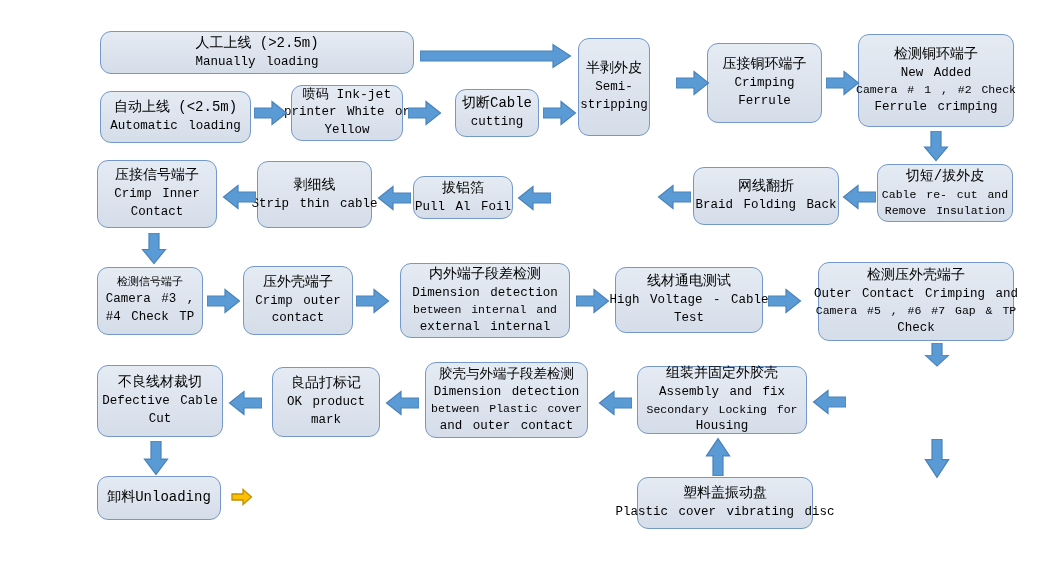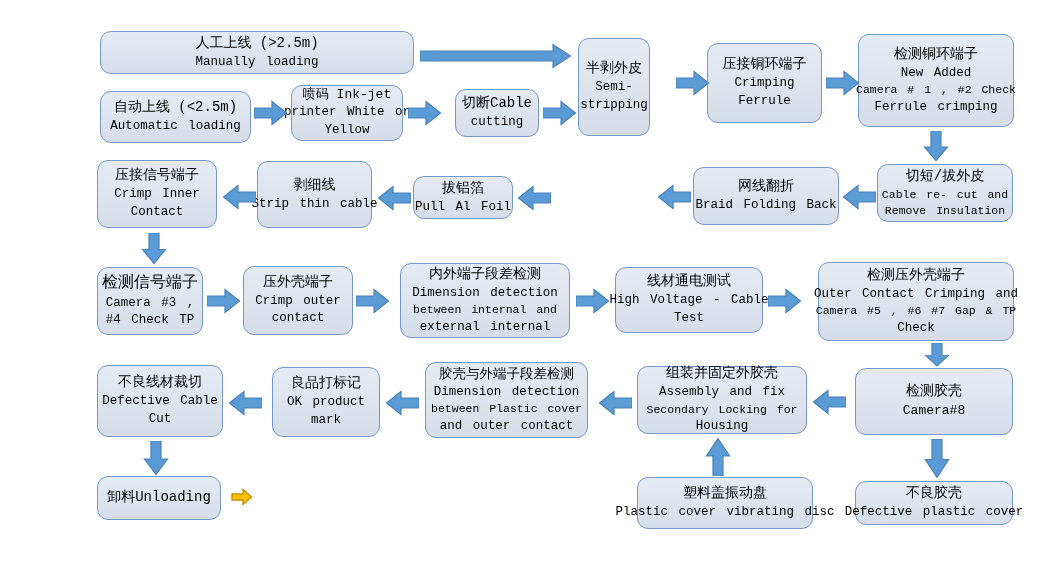--- a/index.html
+++ b/index.html
@@ -83,21 +83,21 @@
     <div class="ln en">Strip thin cable</div>
   </div>
 
   <div class="node" style="left:97px;top:160px;width:120px;height:68px">
     <div class="ln">压接信号端子</div>
     <div class="ln en">Crimp Inner</div>
     <div class="ln en">Contact</div>
   </div>
 
   <div class="node" style="left:97px;top:267px;width:106px;height:68px">
-    <div class="ln" style="font-size:16px">检测信号端子</div>
+    <div class="ln" style="font-size:11px">检测信号端子</div>
     <div class="ln en">Camera #3 ,</div>
     <div class="ln en">#4  Check TP</div>
   </div>
 
   <div class="node" style="left:243px;top:266px;width:110px;height:69px">
     <div class="ln">压外壳端子</div>
     <div class="ln en">Crimp outer</div>
     <div class="ln en">contact</div>
   </div>
 
@@ -140,38 +140,30 @@
     <div class="ln en">and outer contact</div>
   </div>
 
   <div class="node" style="left:637px;top:366px;width:170px;height:68px">
     <div class="ln">组装并固定外胶壳</div>
     <div class="ln en">Assembly and fix</div>
     <div class="ln en sm">Secondary Locking for</div>
     <div class="ln en">Housing</div>
   </div>
 
-  <div class="node" style="left:855px;top:368px;width:158px;height:67px">
-    <div class="ln">检测胶壳</div>
-    <div class="ln en" style="font-size:13px">Camera#8</div>
-  </div>
 
   <div class="node" style="left:97px;top:476px;width:124px;height:44px">
     <div class="ln">卸料Unloading</div>
   </div>
 
   <div class="node" style="left:637px;top:477px;width:176px;height:52px">
     <div class="ln">塑料盖振动盘</div>
     <div class="ln en">Plastic cover vibrating disc</div>
   </div>
 
-  <div class="node" style="left:855px;top:481px;width:158px;height:44px">
-    <div class="ln">不良胶壳</div>
-    <div class="ln en">Defective plastic cover</div>
-  </div>
 
   <svg class="arr" style="left:420px;top:43px" width="152" height="26" viewBox="0 0 152 26">
       <polygon points="0,8 133,8 133,1.5 150.5,13 133,24.5 133,18 0,18"></polygon>
     </svg>
 
   <svg class="arr" style="left:254px;top:100px" width="34" height="26" viewBox="0 0 34 26">
       <polygon points="0,8 18,8 18,1.5 32.5,13 18,24.5 18,18 0,18"></polygon>
     </svg>
   <svg class="arr" style="left:408px;top:100px" width="34" height="26" viewBox="0 0 34 26">
       <polygon points="0,8 18,8 18,1.5 32.5,13 18,24.5 18,18 0,18"></polygon>

